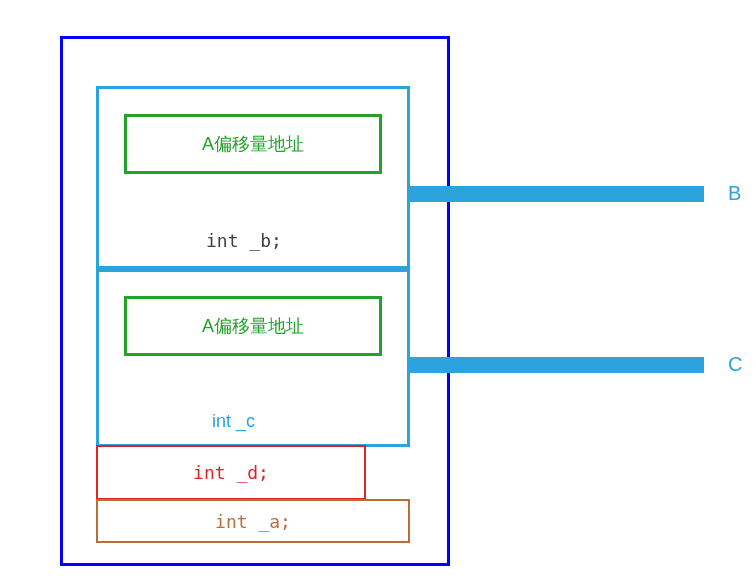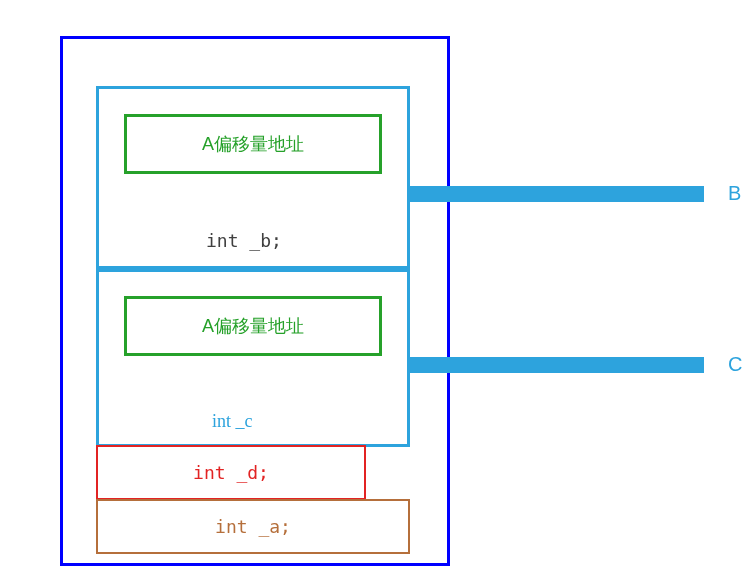--- a/index.html
+++ b/index.html
@@ -64,41 +64,41 @@
       display: flex;
       align-items: center;
       justify-content: center;
       color: #26A12A;
     }
     .int-c {
       position: absolute;
       left: 196px;
       top: 395px;
       color: #2DA3DD;
-      font-family: Liberation Serif, serif;
+      font-family: Liberation Sans, sans-serif;
     }
     .box-d {
       position: absolute;
       left: 88px;
       top: 437px;
       width: 270px;
       height: 55px;
       border: 2px solid #E22323;
       display: flex;
       align-items: center;
       justify-content: center;
       color: #E22323;
       font-family: "Consolas", monospace;
     }
     .box-a {
       position: absolute;
       left: 88px;
       top: 491px;
       width: 314px;
-      height: 55px;
+      height: 44px;
       border: 2px solid #B56F3B;
       display: flex;
       align-items: center;
       justify-content: center;
       color: #B56F3B;
       font-family: "Consolas", monospace;
     }
     .connector-b {
       position: absolute;
       left: 402px;

